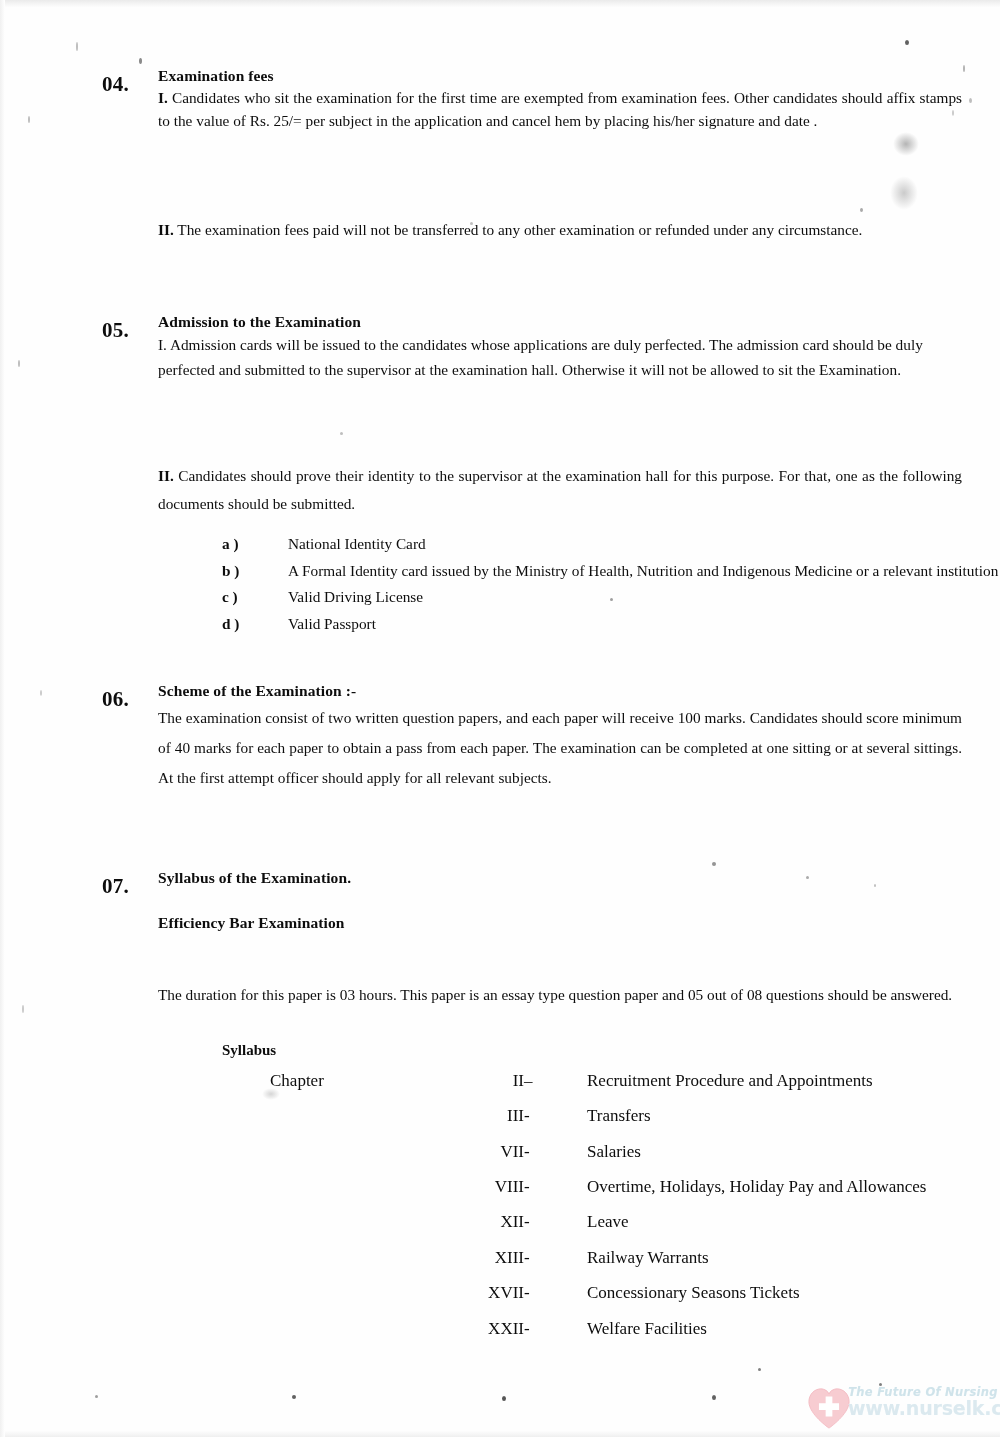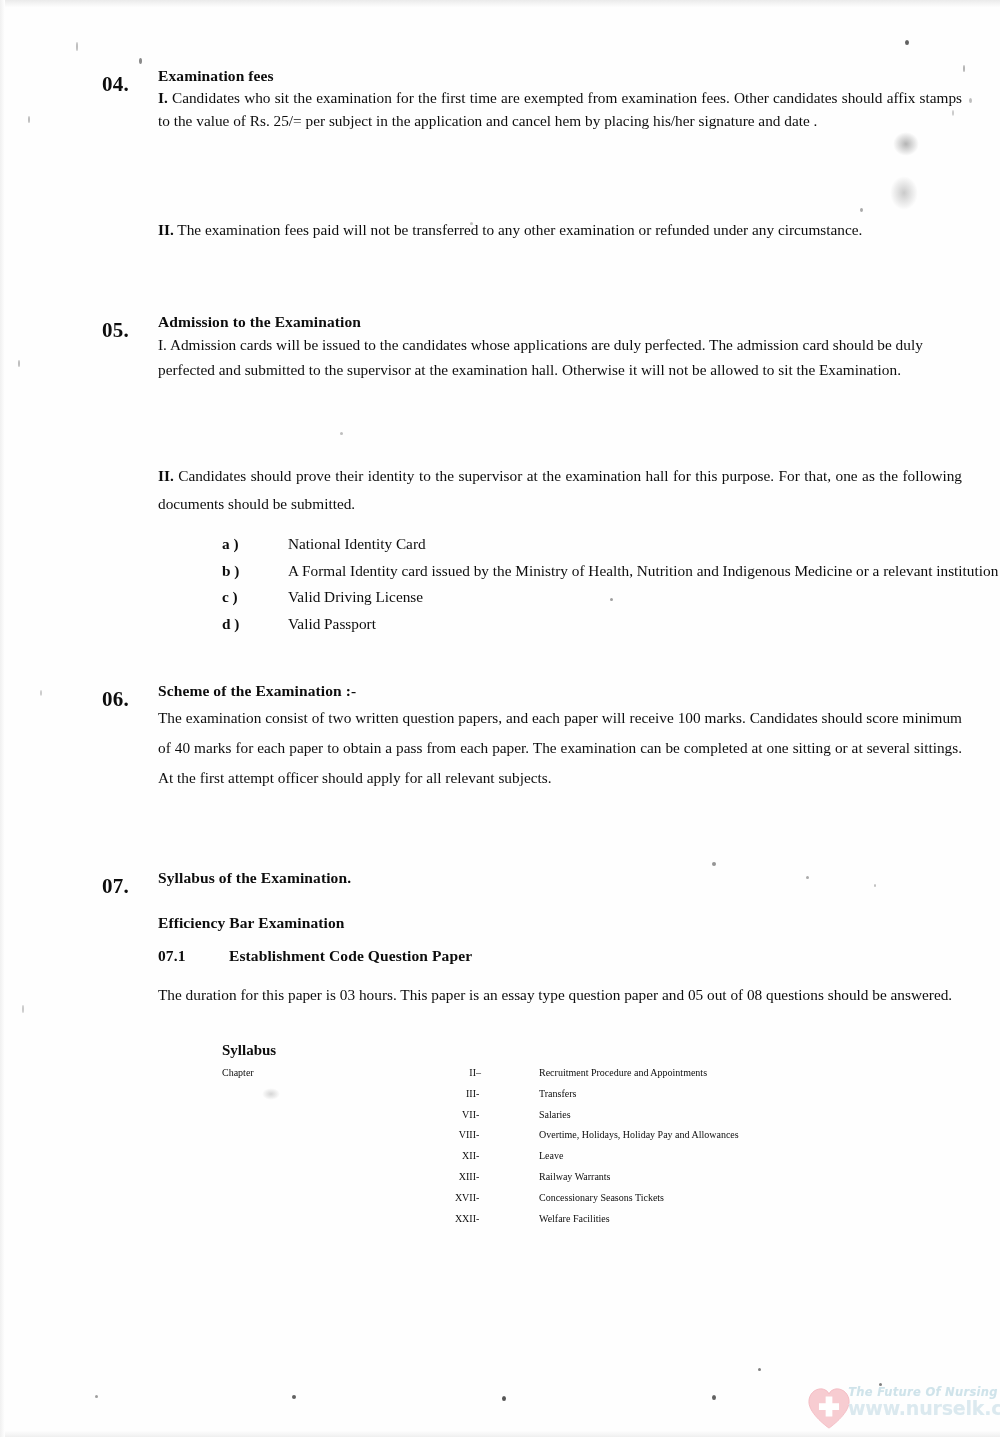--- a/index.html
+++ b/index.html
@@ -126,22 +126,23 @@
     font-size: 15.3px;
   }
 
   
   .syllabus-head {
     font-weight: bold;
     font-size: 15px;
   }
   .syl-table {
     border-collapse: collapse;
-    font-size: 10px;
+    font-size: 17px;
     margin-top: 4px;
+    margin-left: 48px;
   }
   .syl-table td {
     padding: 0;
     vertical-align: top;
     line-height: 2.08;
     white-space: nowrap;
   }
   .syl-label { width: 123px; }
   .syl-roman { width: 120px; text-align: right; }
   .syl-roman.indent { padding-left: 11px; }
@@ -292,26 +293,20 @@
       <div class="sec-num">07.</div>
       <div class="sec-body">
         <div class="sec-title">Syllabus of the Examination.</div>
       </div>
     </div>
 
     <div class="section" style="top:913px;">
       <div class="sec-body sec-title">Efficiency Bar Examination</div>
     </div>
 
-    <div class="section" style="top:946px;">
-      <div class="sec-body" style="position:relative;">
-        <span class="sec-title" style="display:inline-block;width:67px;">07.1</span>
-        <span class="sec-title">Establishment Code Question Paper</span>
-      </div>
-    </div>
 
     <div class="section" style="top:980px;">
       <div class="sec-body para" style="line-height:1.95;">The duration for this paper is 03 hours. This paper is an essay type question paper and 05 out of 08 questions should be answered.</div>
     </div>
 
     <div class="section" style="top:1042px;left:222px;width:740px;">
       <div class="syllabus-head">Syllabus</div>
       <table class="syl-table">
         <tbody>
           <tr>

